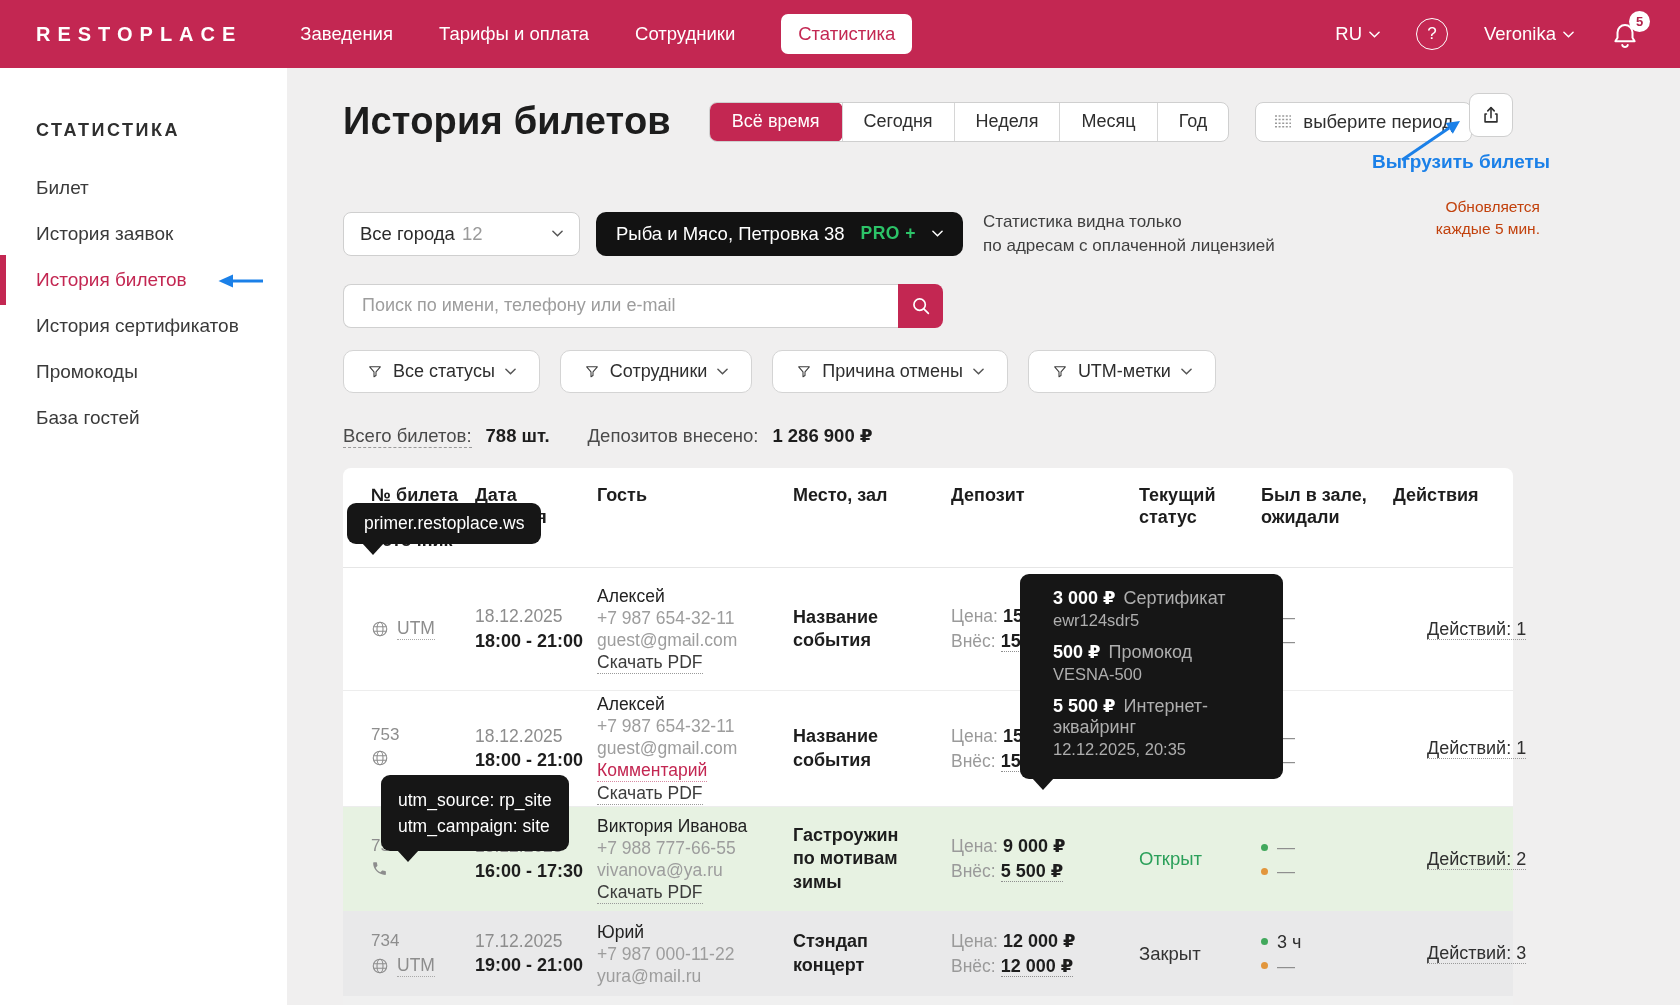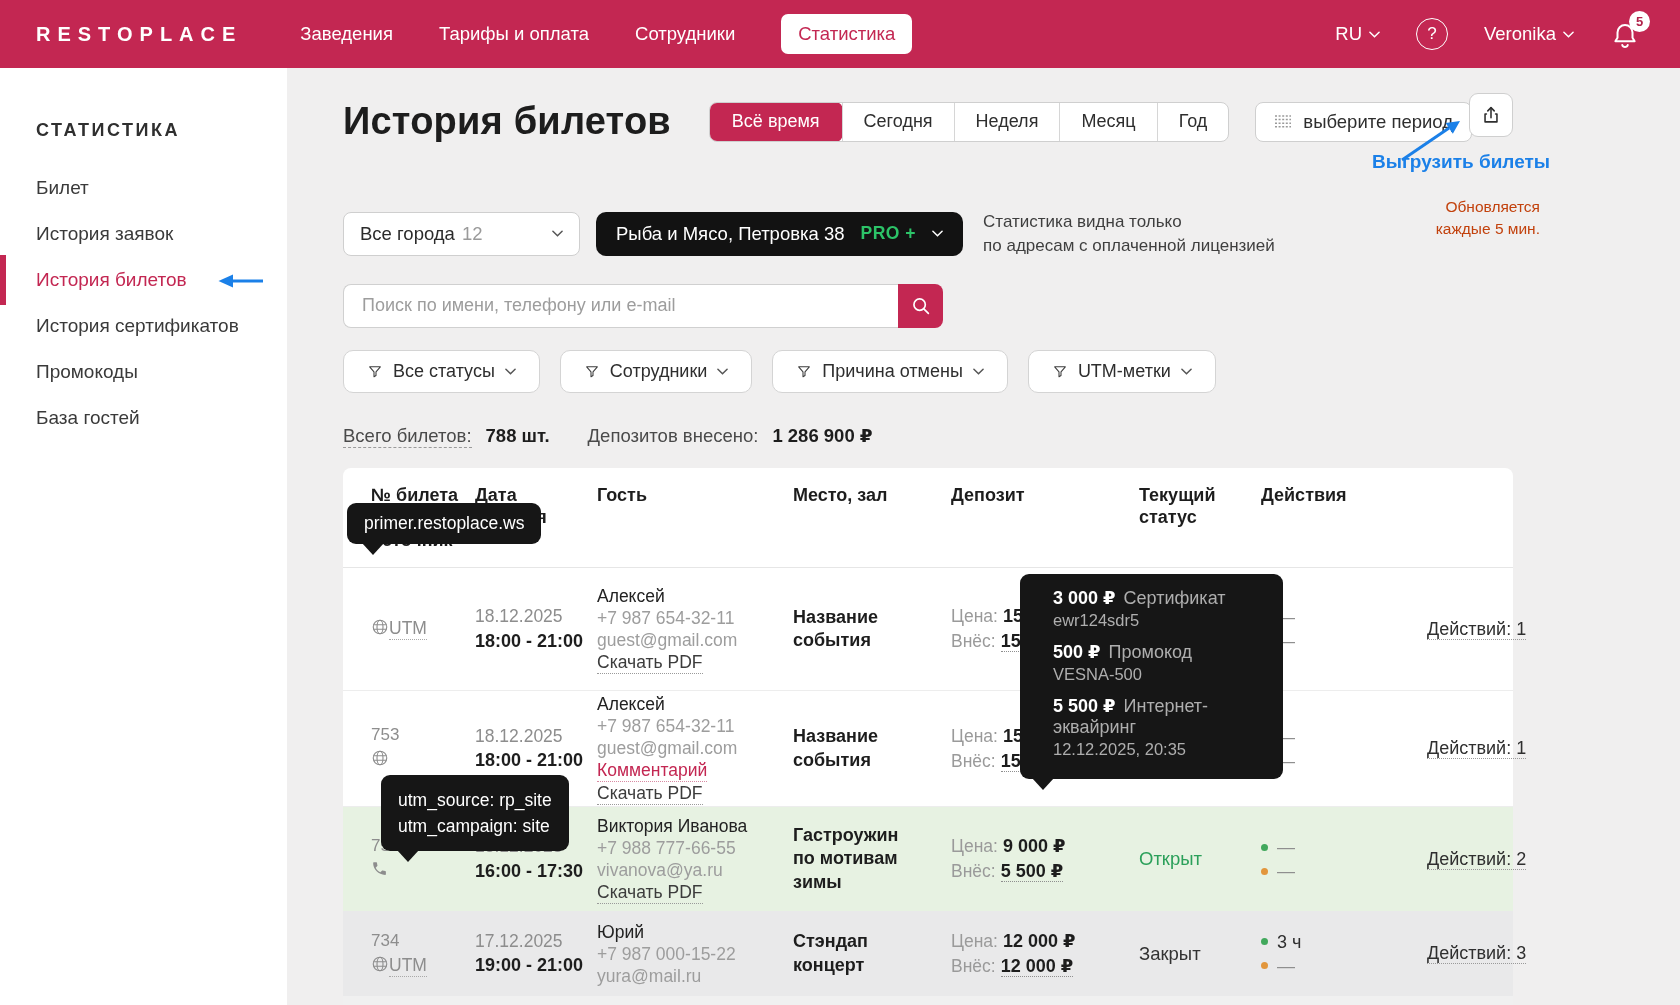--- a/index.html
+++ b/index.html
@@ -106,21 +106,21 @@
   .thead { padding-top:16px; padding-bottom:16px; border-bottom:1px solid #e6e6e6; }
   .th { font-size:18px; font-weight:bold; color:#1d1d1d; line-height:1.25; white-space:pre-line; padding-right:10px; }
   .row { align-items:center; border-bottom:1px solid #ededed; }
   .row.h-123 { height:123px; } .row.h-116 { height:116px; } .row.h-104 { height:104px; }
   .row.h-85 { height:85px; } .row.h-140 { height:140px; border-bottom:none; }
   .row.green { background:#e7f2e2; border-bottom:none; }
   .row.gray { background:#e9e9ea; border-bottom:none; }
   .row.gray2 { background:#f0f0f0; }
   .cell { padding-right:10px; font-size:18px; }
   .tnum { color:#8d8d8d; font-size:17px; margin-bottom:4px; }
-  .src-line { display:flex; align-items:flex-start; }
+  .src-line { display:flex; align-items:center; gap:8px; }
   .utm-link { color:#8d8d8d; font-size:17.5px; border-bottom:1px dotted #a9a9a9; cursor:pointer; }
   .date { color:#8d8d8d; font-size:17.5px; line-height:1.4; }
   .time { color:#1d1d1d; font-weight:bold; font-size:18px; line-height:1.4; }
   .g-line { line-height:22px; font-size:17.5px; }
   .g-name { color:#222; }
   .g-muted { color:#9d9d9d; }
   .g-link { display:inline-block; color:#3c3c3c; border-bottom:1px dotted #9a9a9a; cursor:pointer; }
   .g-link.crimson { color:#c32752; border-bottom-color:#d98aa2; }
   .place { font-weight:bold; color:#1d1d1d; line-height:1.3; white-space:pre-line; font-size:18px; }
   .dep-line { line-height:25px; white-space:nowrap; }
@@ -311,20 +311,22 @@
     <div class="tgrid thead">
       <div class="th">№ билета
 и источник</div>
       <div class="th">Дата
 и время</div>
       <div class="th">Гость</div>
       <div class="th">Место, зал</div>
       <div class="th">Депозит</div>
       <div class="th">Текущий
 статус</div>
+      <div class="th">Был в зале,
+ожидали</div>
       <div class="th">Действия</div>
     </div>
 
     <div class="tgrid row h-123">
       <div class="cell">
         <div class="src-line">
           <svg width="18" height="18" viewBox="0 0 24 24" fill="none" stroke="#8d8d8d" stroke-width="1.5">
               <circle cx="12" cy="12" r="9"></circle>
               <ellipse cx="12" cy="12" rx="4" ry="9"></ellipse>
               <path d="M3.5 9h17M3.5 15h17"></path>
@@ -457,21 +459,21 @@
             </svg>
           <span class="utm-link">UTM</span>
         </div>
       </div>
       <div class="cell">
         <div class="date">17.12.2025</div>
         <div class="time">19:00 - 21:00</div>
       </div>
       <div class="cell">
         <div class="g-line g-name">Юрий</div>
-        <div class="g-line g-muted">+7 987 000-15-22</div>
+        <div class="g-line g-muted">+7 987 000-11-22</div>
         <div class="g-line g-muted">yura@mail.ru</div>
       </div>
       <div class="cell">
           <div class="place">Стэндап
 концерт</div>
         </div>
       <div class="cell">
         <div class="dep-line"><span class="dep-l">Цена:</span> <span class="dep-v">12 000 ₽</span></div>
         <div class="dep-line"><span class="dep-l">Внёс:</span> <span class="dep-v dotted">12 000 ₽</span></div>
       </div>

